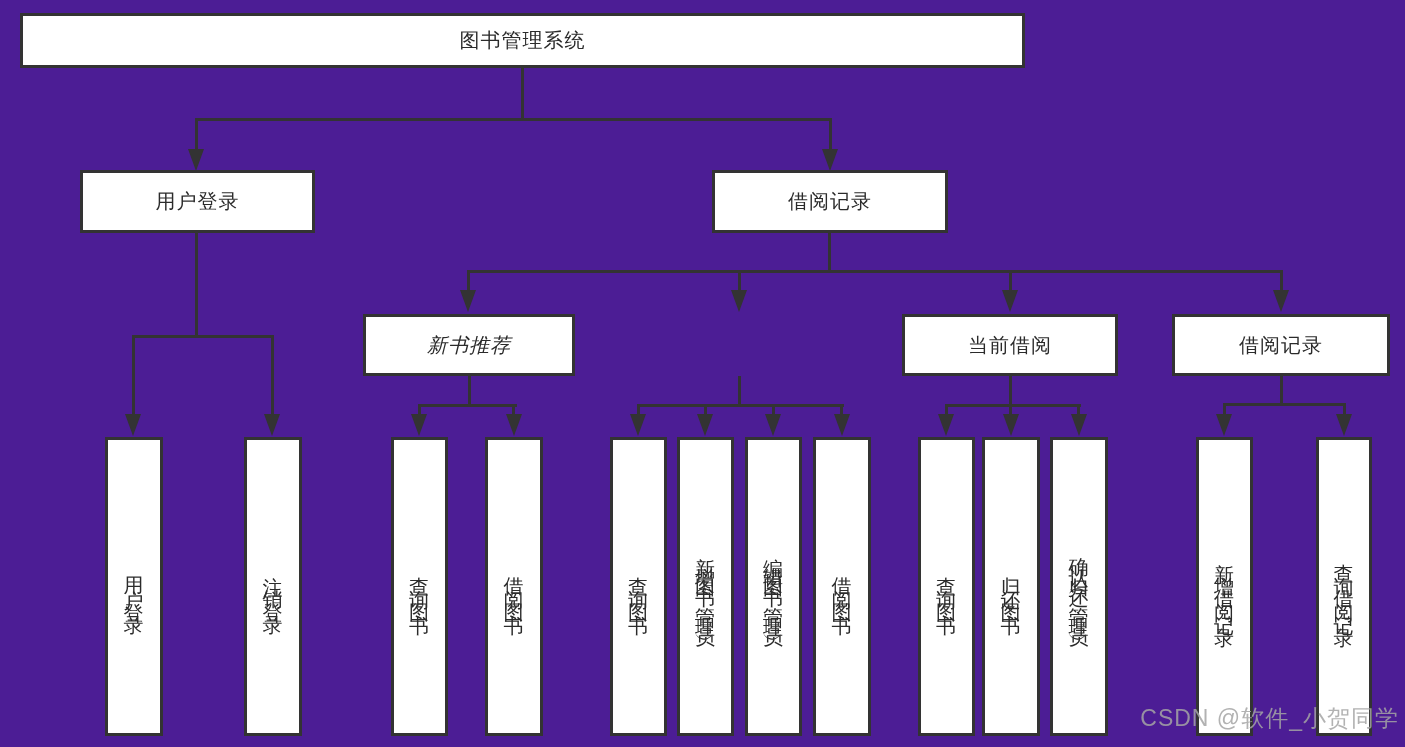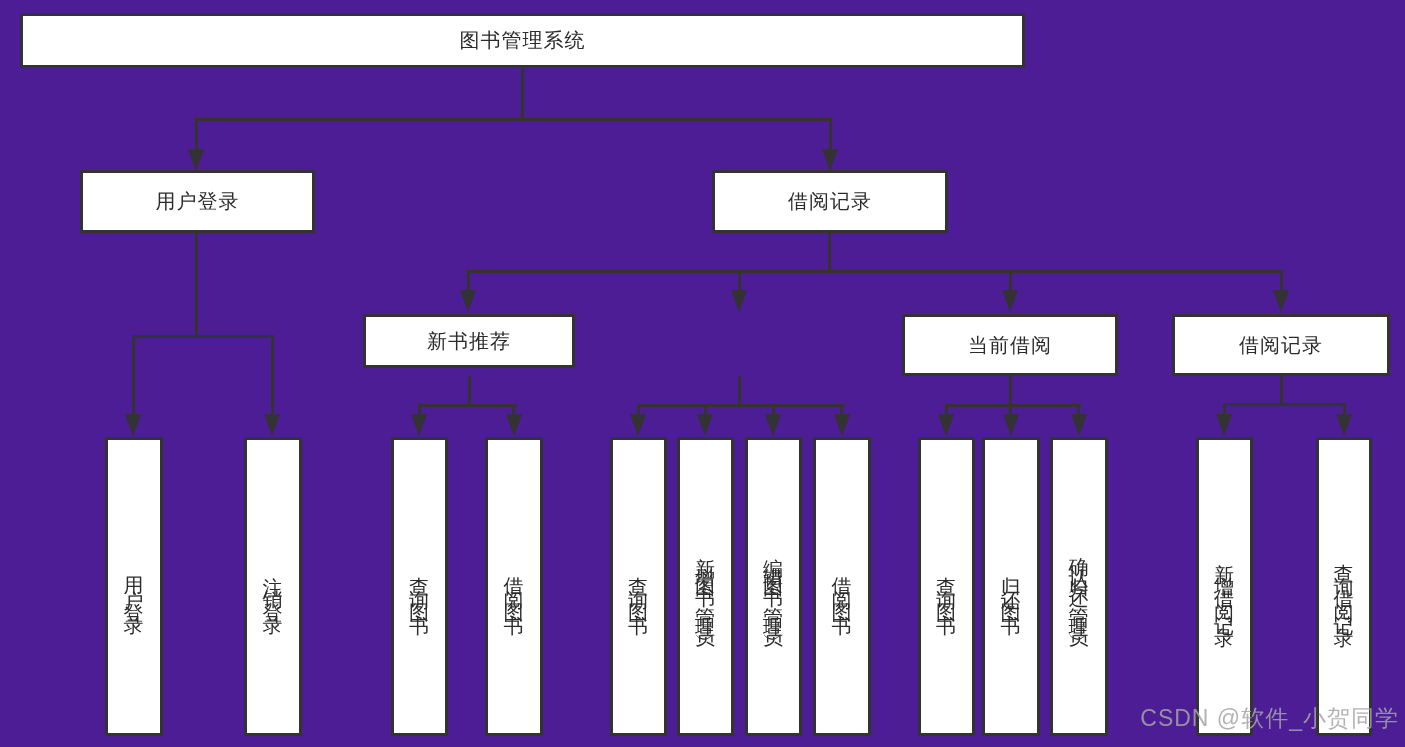--- a/index.html
+++ b/index.html
@@ -65,21 +65,21 @@
   <div class="hline" style="left:467px;top:270px;width:816px;"></div>
   <div class="vline" style="left:467px;top:272px;height:20px;"></div>
   <div class="arrow" style="left:460px;top:290px;"></div>
   <div class="vline" style="left:738px;top:272px;height:20px;"></div>
   <div class="arrow" style="left:731px;top:290px;"></div>
   <div class="vline" style="left:1009px;top:272px;height:20px;"></div>
   <div class="arrow" style="left:1002px;top:290px;"></div>
   <div class="vline" style="left:1280px;top:272px;height:20px;"></div>
   <div class="arrow" style="left:1273px;top:290px;"></div>
 
-  <div class="box" style="left:363px;top:314px;width:212px;height:54px;">
+  <div class="box" style="left:363px;top:314px;width:212px;height:62px;font-style:italic;">
     <span>新书推荐</span>
   </div>
   <div class="box" style="left:1172px;top:314px;width:218px;height:62px;">
     <span>借阅记录</span>
   </div>
   <div class="box" style="left:902px;top:314px;width:216px;height:62px;">
     <span>当前借阅</span>
   </div>
 
   <div class="vline" style="left:468px;top:376px;height:31px;"></div>

